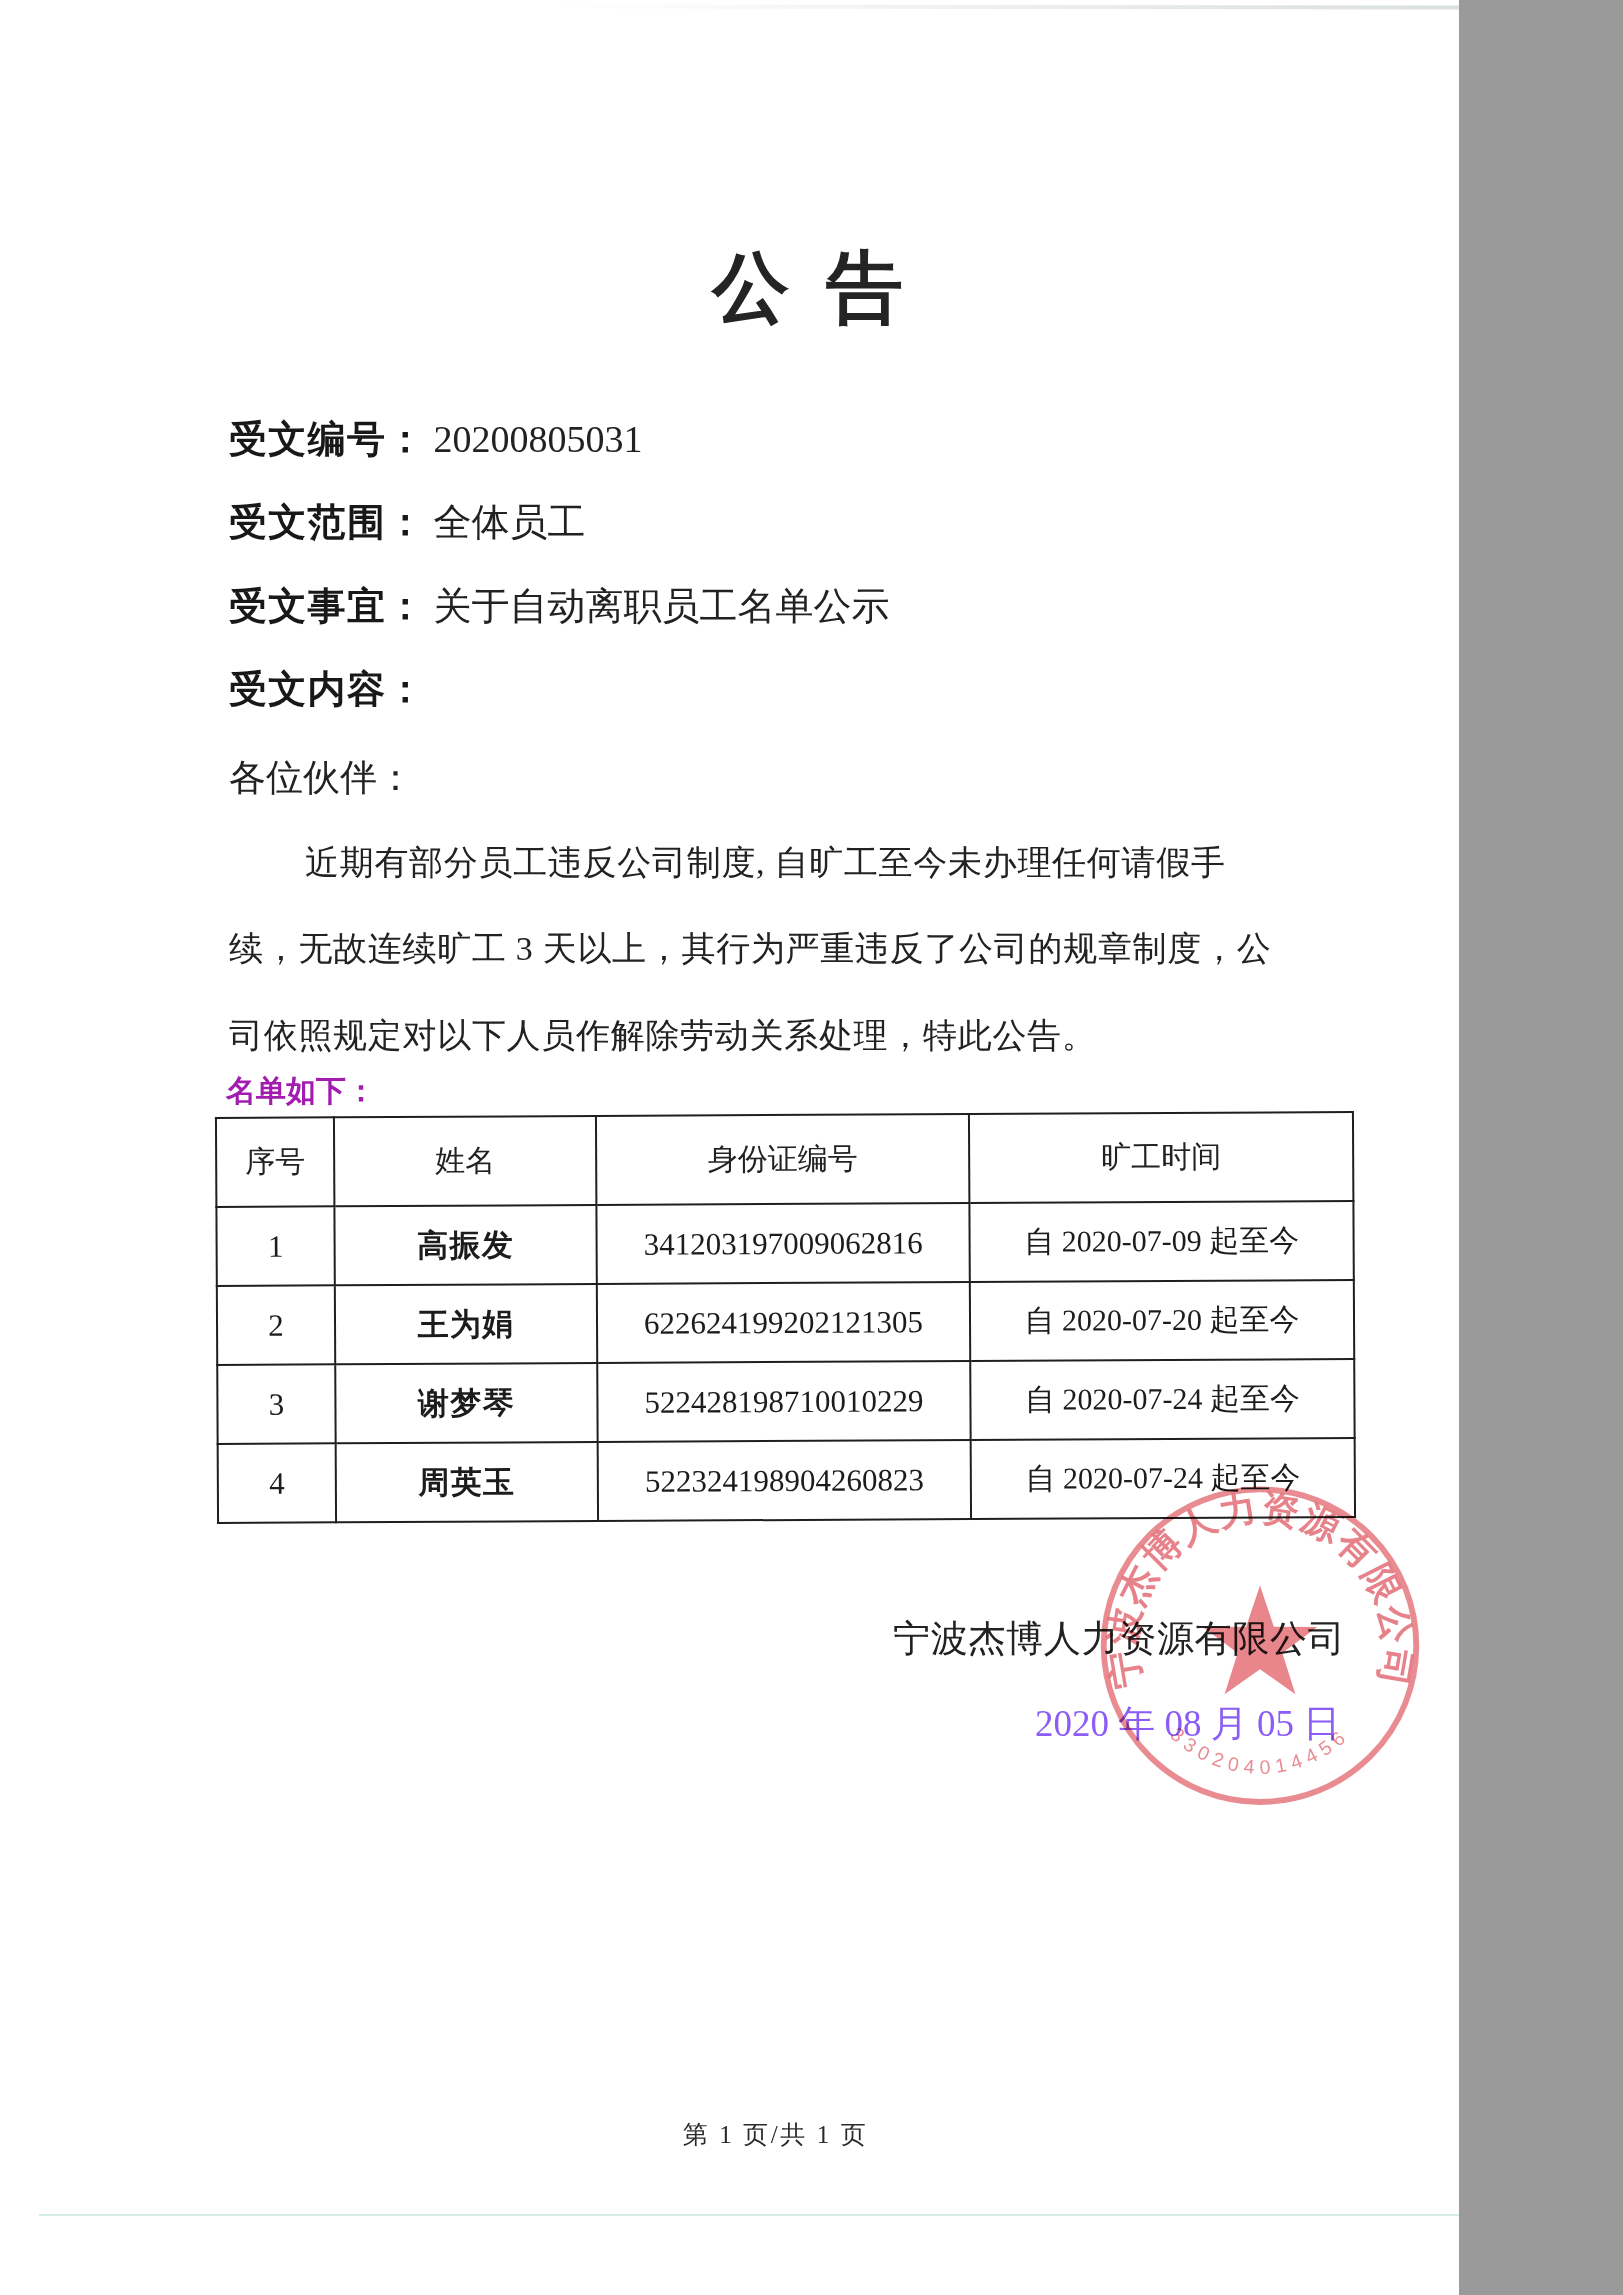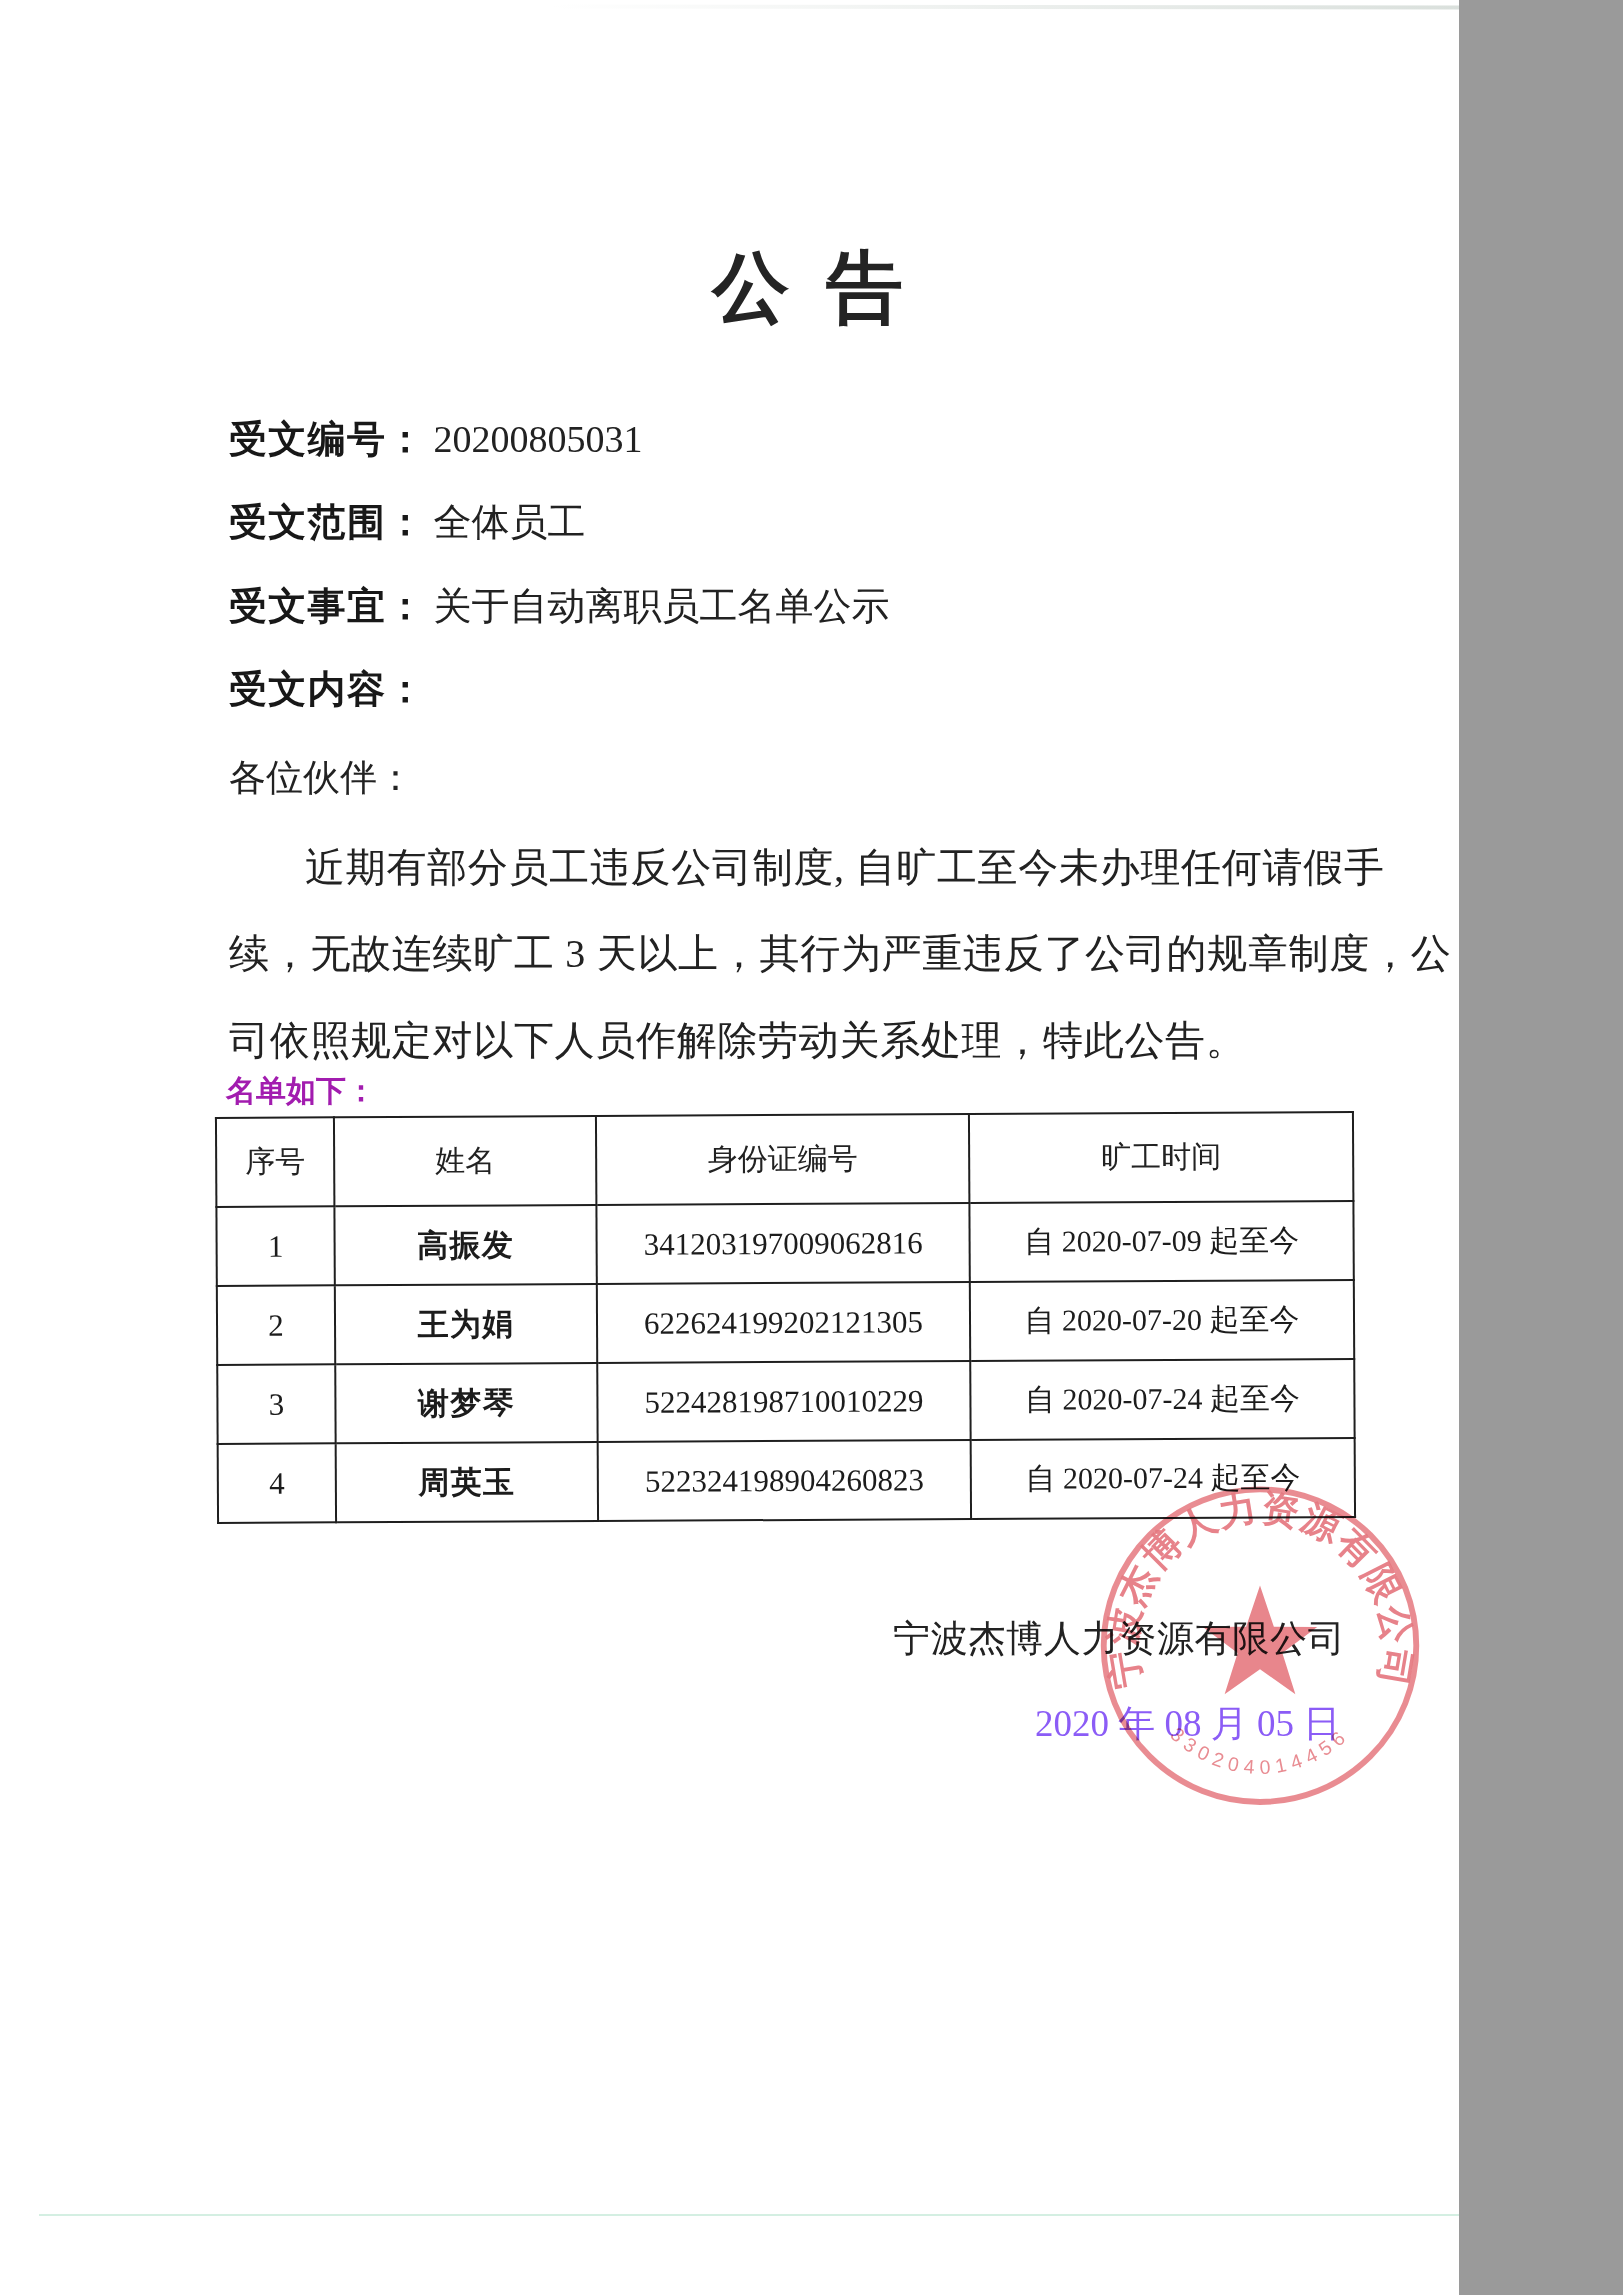--- a/index.html
+++ b/index.html
@@ -21,21 +21,21 @@
   }
   
   .meta-row{position:absolute;left:229px;white-space:nowrap;}
   .meta-label{
     font-family:"Liberation Sans","DejaVu Sans",sans-serif;
     font-weight:bold;font-size:38px;color:#181818;letter-spacing:1.3px;
   }
   .meta-value{font-size:38px;margin-left:7.9px;color:#222;}
   .salutation{position:absolute;left:229px;top:753px;font-size:37px;color:#222;}
   
-  .body-line{position:absolute;left:229px;width:1178px;font-size:40px;color:#222;white-space:nowrap;letter-spacing:0.7px;}
+  .body-line{position:absolute;left:229px;width:1178px;font-size:34px;color:#222;white-space:nowrap;letter-spacing:0.7px;}
   .body-line.indent{padding-left:76px;}
   
   .list-label{
     position:absolute;left:226px;top:1071px;
     font-family:"Liberation Sans","DejaVu Sans",sans-serif;
     font-weight:bold;font-size:30px;color:#a21caf;
   }
   
   .roster{
     position:absolute;left:216px;top:1114px;
@@ -179,20 +179,21 @@
       </defs>
       <text font-family="Liberation Sans, sans-serif" font-size="57" font-weight="bold" letter-spacing="3" opacity="0.92">
         <textPath href="#sealArcTop" startOffset="50%" text-anchor="middle">宁波杰博人力资源有限公司</textPath>
       </text>
       <text font-family="Liberation Sans, sans-serif" font-size="30" letter-spacing="9" opacity="0.85">
         <textPath href="#sealArcBottom" startOffset="50%" text-anchor="middle">330204014456</textPath>
       </text>
     </g>
   </svg>
 
+  <div class="page-footer">第 1 页/共 1 页</div>
 
   <div class="scan-right-line"></div>
   <div class="scan-right-strip"></div>
   <div class="scan-green-line"></div>
   <div class="scan-green-line2"></div>
 
 </div>
 
 
 </body></html>

